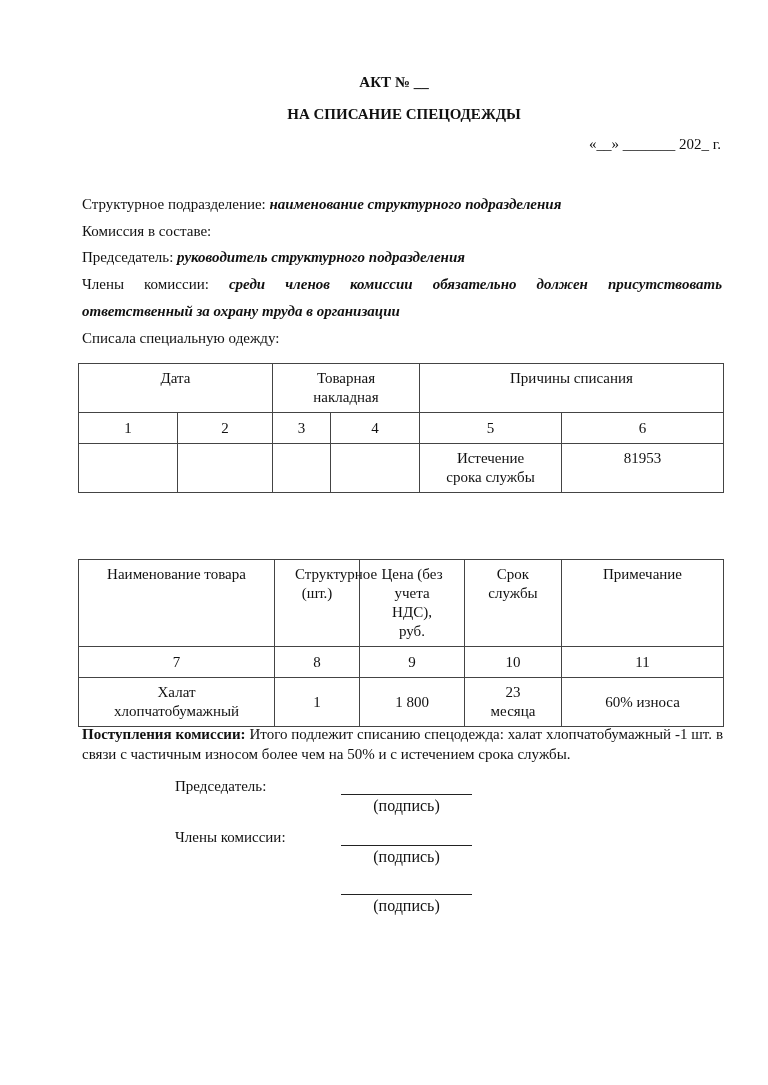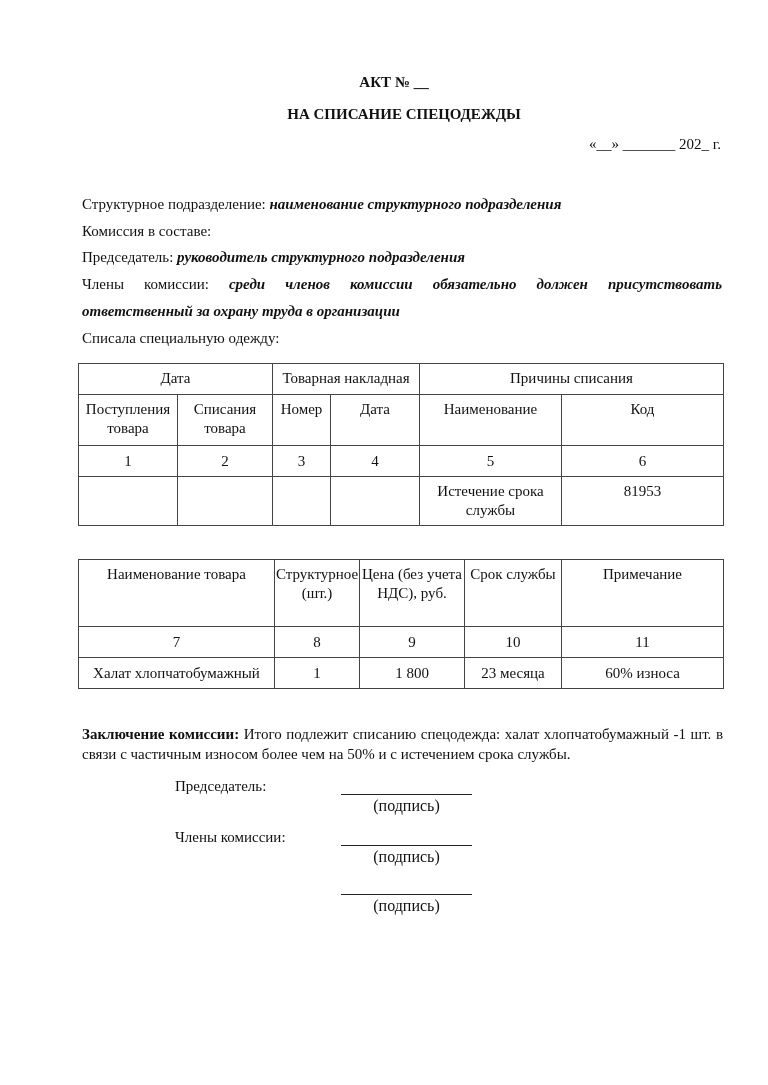--- a/index.html
+++ b/index.html
@@ -20,21 +20,21 @@
     #l1 { top: 195px; }
     #l2 { top: 222px; }
     #l3 { top: 248px; }
     #l4 { top: 275px; text-align: justify; text-align-last: justify; }
     #l5 { top: 302px; }
     #l6 { top: 329px; }
     table {
       position: absolute; border-collapse: collapse; font-size: 15px;
       table-layout: fixed;
     }
-    td { border: 1px solid #444; text-align: center; vertical-align: top; padding: 5px 1px; line-height: 19px; }
+    td { border: 1px solid #444; text-align: center; vertical-align: top; padding: 5px 20px; line-height: 19px; }
     #table1 { left: 78px; top: 363px; width: 645px; }
     #table1 .r1 td { height: 20px; }
     #table1 .r2 td { height: 40px; }
     #table1 .r3 td { height: 20px; vertical-align: middle; }
     #table1 .r4 td { height: 38px; }
     #table2 { left: 78px; top: 559px; width: 645px; }
     #table2 .r1 td { height: 56px; margin-top: 23px; }
     #table2 .r3 td { height: 20px; vertical-align: middle; }
     #table2 .r4 td { height: 20px; vertical-align: middle; }
     #conclusion {
@@ -72,28 +72,20 @@
       <col style="width:58px">
       <col style="width:89px">
       <col style="width:142px">
       <col style="width:162px">
   </colgroup>
   <tbody>
       <tr class="r1">
     <td colspan="2">Дата</td>
     <td colspan="2">Товарная накладная</td>
     <td colspan="2">Причины списания</td>
-  </tr>
-  <tr class="r2">
-    <td>Поступления товара</td>
-    <td>Списания товара</td>
-    <td>Номер</td>
-    <td>Дата</td>
-    <td>Наименование</td>
-    <td>Код</td>
   </tr>
   <tr class="r3">
     <td>1</td>
     <td>2</td>
     <td>3</td>
     <td>4</td>
     <td>5</td>
     <td>6</td>
   </tr>
   <tr class="r4">
@@ -134,21 +126,21 @@
     <td>Халат хлопчатобумажный</td>
     <td>1</td>
     <td>1 800</td>
     <td>23 месяца</td>
     <td>60% износа</td>
   </tr>
 </tbody>
   </table>
 
 <div id="conclusion">
-  <b>Заключение комиссии:</b><span> Итого подлежит списанию спецодежда:  халат хлопчатобумажный -1 шт.  в  связи  с частичным износом более чем на 50% и с истечением срока службы.</span>
+  <b>Поступления комиссии:</b><span> Итого подлежит списанию спецодежда:  халат хлопчатобумажный -1 шт.  в  связи  с частичным износом более чем на 50% и с истечением срока службы.</span>
 </div>
 
 <div class="sig-label" style="top:778px;">Председатель:</div>
 <div class="sig-line" style="top:794px;"></div>
 <div class="sig-cap" style="top:797px;">(подпись)</div>
 
 <div class="sig-label" style="top:829px;">Члены комиссии:</div>
 <div class="sig-line" style="top:845px;"></div>
 <div class="sig-cap" style="top:848px;">(подпись)</div>
 

